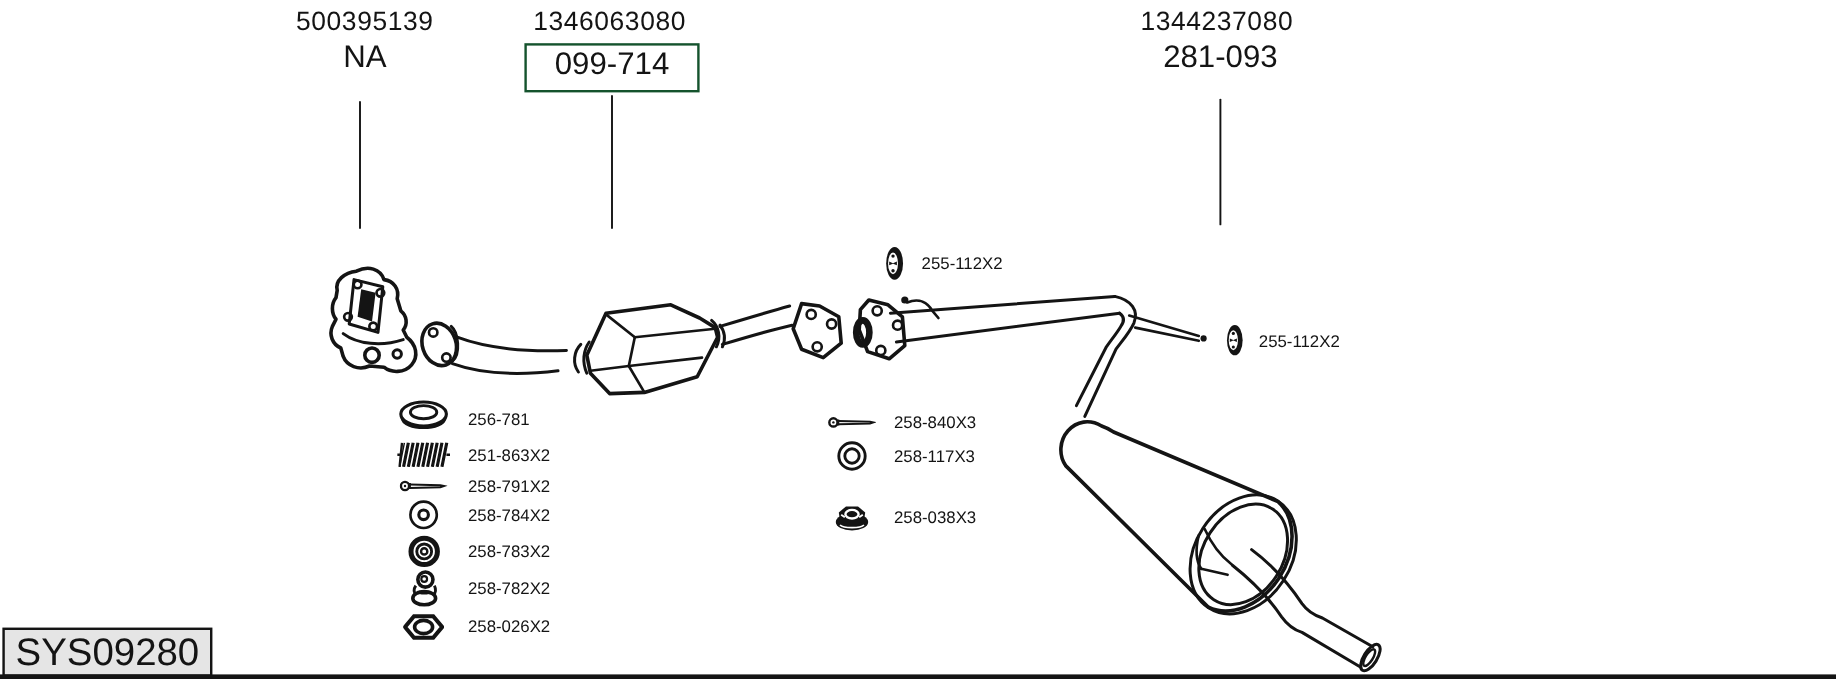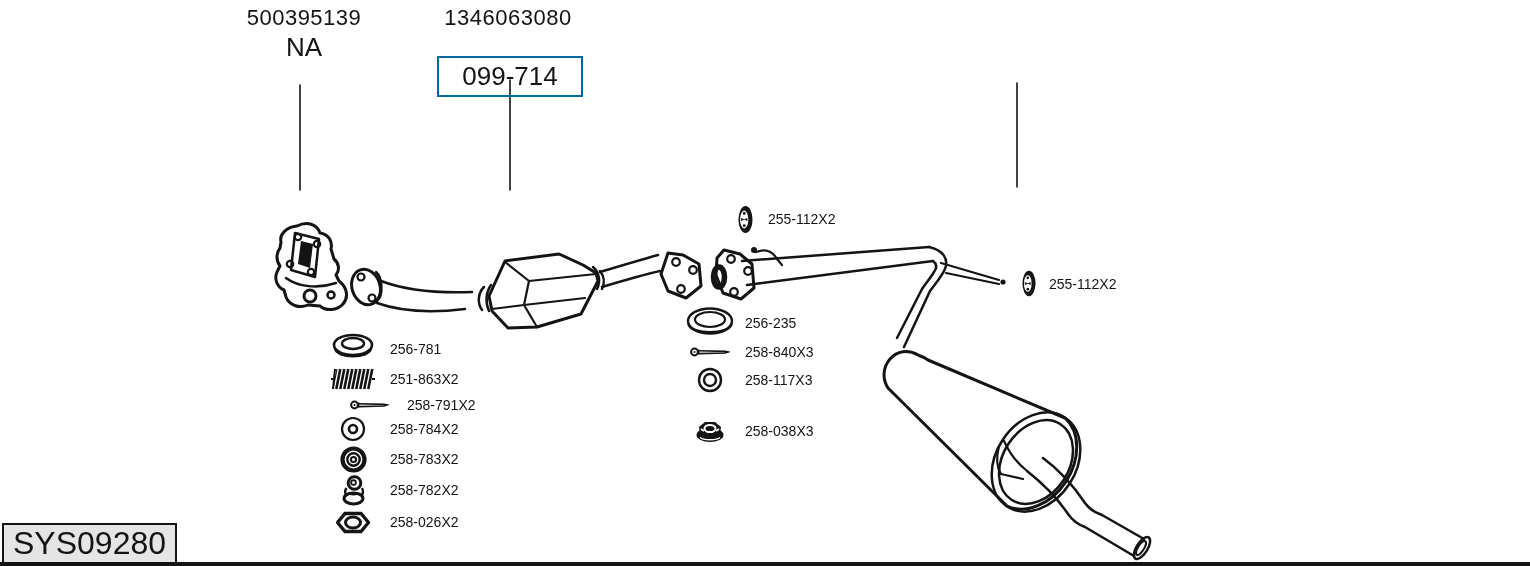--- a/index.html
+++ b/index.html
@@ -7,22 +7,22 @@
     position:relative;width:1530px;height:566px;background:#ffffff;
     font-family:"Liberation Sans",sans-serif;color:#141414;overflow:hidden;
   }
   .abs{position:absolute;}
   svg{display:block;}
   .art{position:absolute;left:0;top:0;}
   .art *{stroke-linecap:round;stroke-linejoin:round;}
   .oe{font-size:22px;text-align:center;white-space:nowrap;letter-spacing:.5px;}
   .bigcode{font-size:26px;text-align:center;white-space:nowrap;}
   .codebox{
-    border:2px solid #0369a1;width:146px;height:41px;box-sizing:border-box;
-    display:flex;align-items:center;justify-content:center;margin-top:20px;
+    border:2px solid #14532d;width:146px;height:41px;box-sizing:border-box;
+    display:flex;justify-content:center;
   }
   .prow{position:absolute;display:flex;align-items:center;height:34px;}
   .icon-box{display:flex;align-items:center;justify-content:center;}
   .icon-box.w56{width:56px;}
   .icon-box.w52{width:52px;}
   .plabel{font-size:14px;white-space:nowrap;margin-left:9px;}
   .callout{position:absolute;display:flex;align-items:center;}
   .callout .plabel{margin-left:15px;}
   .sysbadge{
     position:absolute;left:2px;top:523px;border:2px solid #141414;
@@ -150,20 +150,22 @@
   </svg>
 
   <div class="abs oe" style="left:204px;top:5px;width:200px;">500395139</div>
   <div class="abs bigcode" style="left:204px;top:32px;width:200px;">NA</div>
 
   <div class="abs oe" style="left:408px;top:5px;width:200px;">1346063080</div>
   <div class="abs codebox" style="left:437px;top:36px;">
     <span class="bigcode">099-714</span>
   </div>
 
+  <div class="abs oe" style="left:914px;top:5px;width:200px;">1344237080</div>
+  <div class="abs bigcode" style="left:917px;top:32px;width:200px;">281-093</div>
 
   <div class="callout" style="left:738px;top:203px;height:32px;">
     <svg width="15" height="31" viewBox="0 0 16 31">
       <ellipse cx="8" cy="15.5" rx="7.5" ry="14.5" fill="#141414"></ellipse>
       <ellipse cx="6.6" cy="15.5" rx="4.4" ry="9.6" fill="#ffffff"></ellipse>
       <circle cx="6.6" cy="9" r="1.5" fill="#141414"></circle>
       <circle cx="6.6" cy="22" r="1.5" fill="#141414"></circle>
       <path d="M3.2,13.8 L7,15.5 L3.2,17.2 Z" fill="#141414"></path>
       <path d="M10,13.8 L6.2,15.5 L10,17.2 Z" fill="#141414"></path>
     </svg>
@@ -197,21 +199,21 @@
     <span class="icon-box w56">
       <svg width="44" height="24" viewBox="0 0 44 24" fill="none" stroke="#141414">
         <path d="M4,2 L2,22 M9,2 L5,22 M13,2 L9,22 M17,2 L13,22 M21,2 L17,22 M25,2 L21,22 M29,2 L25,22 M33,2 L29,22 M37,2 L33,22 M41,2 L37,22" stroke-width="2"></path>
         <path d="M2,22 L6,2 M6,22 L10,2 M10,22 L14,2 M14,22 L18,2 M18,22 L22,2 M22,22 L26,2 M26,22 L30,2 M30,22 L34,2 M34,22 L38,2 M38,22 L42,2" stroke-width="1.2"></path>
         <path d="M0,12 L3,12 M41,12 L44,12" stroke-width="2"></path>
       </svg>
     </span>
     <span class="plabel">251-863X2</span>
   </div>
 
-  <div class="prow" style="left:342px;top:388px;">
+  <div class="prow" style="left:325px;top:388px;">
     <span class="icon-box w56">
       <svg width="40" height="14" viewBox="0 0 40 14" fill="none" stroke="#141414">
         <circle cx="4.5" cy="7" r="3.4" stroke-width="2"></circle>
         <circle cx="4.5" cy="7" r="1" fill="#141414" stroke="none"></circle>
         <path d="M8.5,4.5 L8.5,9.5" stroke-width="1.8"></path>
         <path d="M8.5,5.8 L34,6.4 L37,7 L34,8 L8.5,8.6" stroke-width="1.6"></path>
       </svg>
     </span>
     <span class="plabel">258-791X2</span>
   </div>
@@ -253,30 +255,20 @@
   <div class="prow" style="left:325px;top:505px;">
     <span class="icon-box w56">
       <svg width="34" height="23" viewBox="0 0 34 23" fill="none" stroke="#141414">
         <path d="M9,2.5 L25,2.5 L32.5,11.5 L25,20.5 L9,20.5 L1.5,11.5 Z" stroke-width="3.4"></path>
         <ellipse cx="17" cy="11.5" rx="7.5" ry="5.5" stroke-width="3"></ellipse>
       </svg>
     </span>
     <span class="plabel">258-026X2</span>
   </div>
 
-  <div class="prow" style="left:684px;top:306px;">
-    <span class="icon-box w52">
-      <svg width="50" height="34" viewBox="0 0 50 34" fill="none" stroke="#141414">
-        <ellipse cx="25" cy="15" rx="22" ry="12.5" stroke-width="2.4"></ellipse>
-        <ellipse cx="25" cy="13.5" rx="15" ry="7.5" stroke-width="2.2"></ellipse>
-        <path d="M3.5,18 C5,29 45,29 46.5,18" stroke-width="2.4"></path>
-      </svg>
-    </span>
-    <span class="plabel">256-235</span>
-  </div>
 
   <div class="prow" style="left:684px;top:335px;">
     <span class="icon-box w52">
       <svg width="40" height="14" viewBox="0 0 40 14" fill="none" stroke="#141414">
         <circle cx="4.5" cy="7" r="3.4" stroke-width="2"></circle>
         <circle cx="4.5" cy="7" r="1" fill="#141414" stroke="none"></circle>
         <path d="M8.5,4.5 L8.5,9.5" stroke-width="1.8"></path>
         <path d="M8.5,5.8 L35,6.4 L38,7 L35,8 L8.5,8.6" stroke-width="1.6"></path>
       </svg>
     </span>

